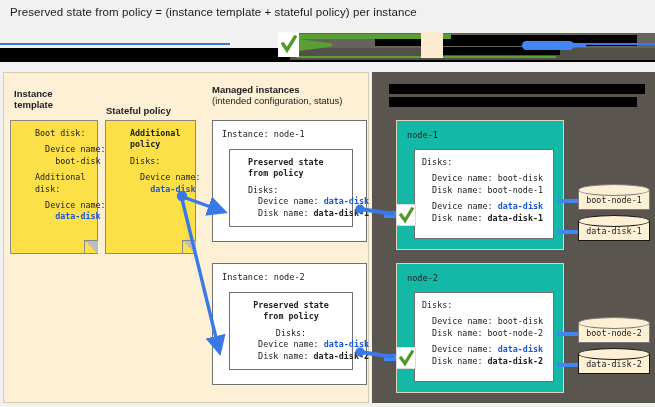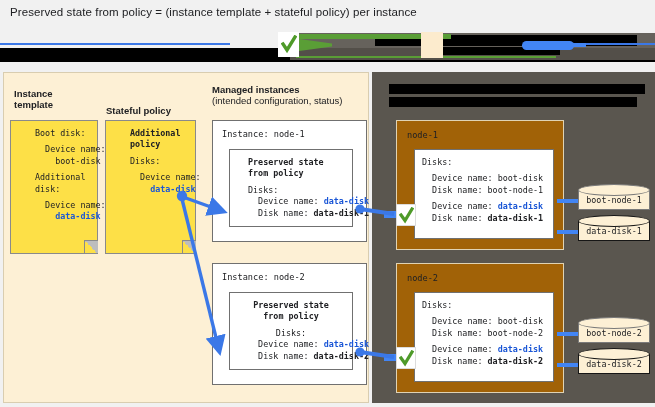--- a/index.html
+++ b/index.html
@@ -84,21 +84,21 @@
   .ibox-2{left:212px;top:263px;width:155px;height:122px;text-align:center;}
   .ibox-title{position:absolute;left:9px;top:8px;font-size:8.6px;white-space:pre;}
   .inner{
     position:absolute;left:16px;top:28px;width:124px;height:78px;
     background:#fff;border:1px solid #707070;box-sizing:border-box;
     padding:7px 18px;white-space:pre;line-height:11.4px;font-size:8.4px;
   }
 
   
   .nbox{
-    position:absolute;background:#a16207;border:1px solid #e0d3b4;box-sizing:border-box;
+    position:absolute;background:#14b8a6;border:1px solid #e0d3b4;box-sizing:border-box;
     font-family:"DejaVu Sans Mono","Liberation Mono",monospace;
     font-size:8.4px;color:#202124;
   }
   .nbox-1{left:396px;top:120px;width:168px;height:130px;}
   .nbox-2{left:396px;top:263px;width:168px;height:130px;}
   .nbox-title{position:absolute;left:10px;top:9px;font-size:8.6px;white-space:pre;}
   .ninner{
     position:absolute;left:17px;top:28px;width:140px;height:90px;
     background:#fff;border:1px solid #707070;box-sizing:border-box;
     padding:7px 7px;white-space:pre;line-height:11.4px;font-size:8.4px;

